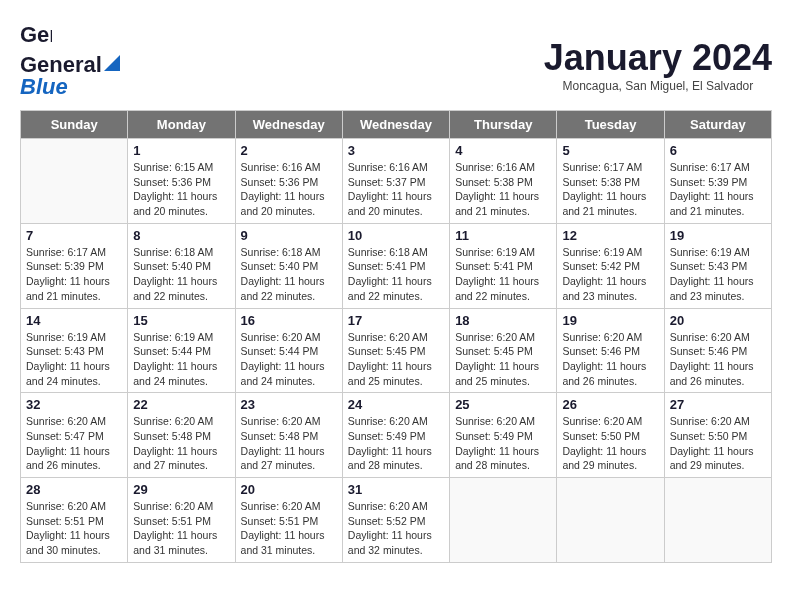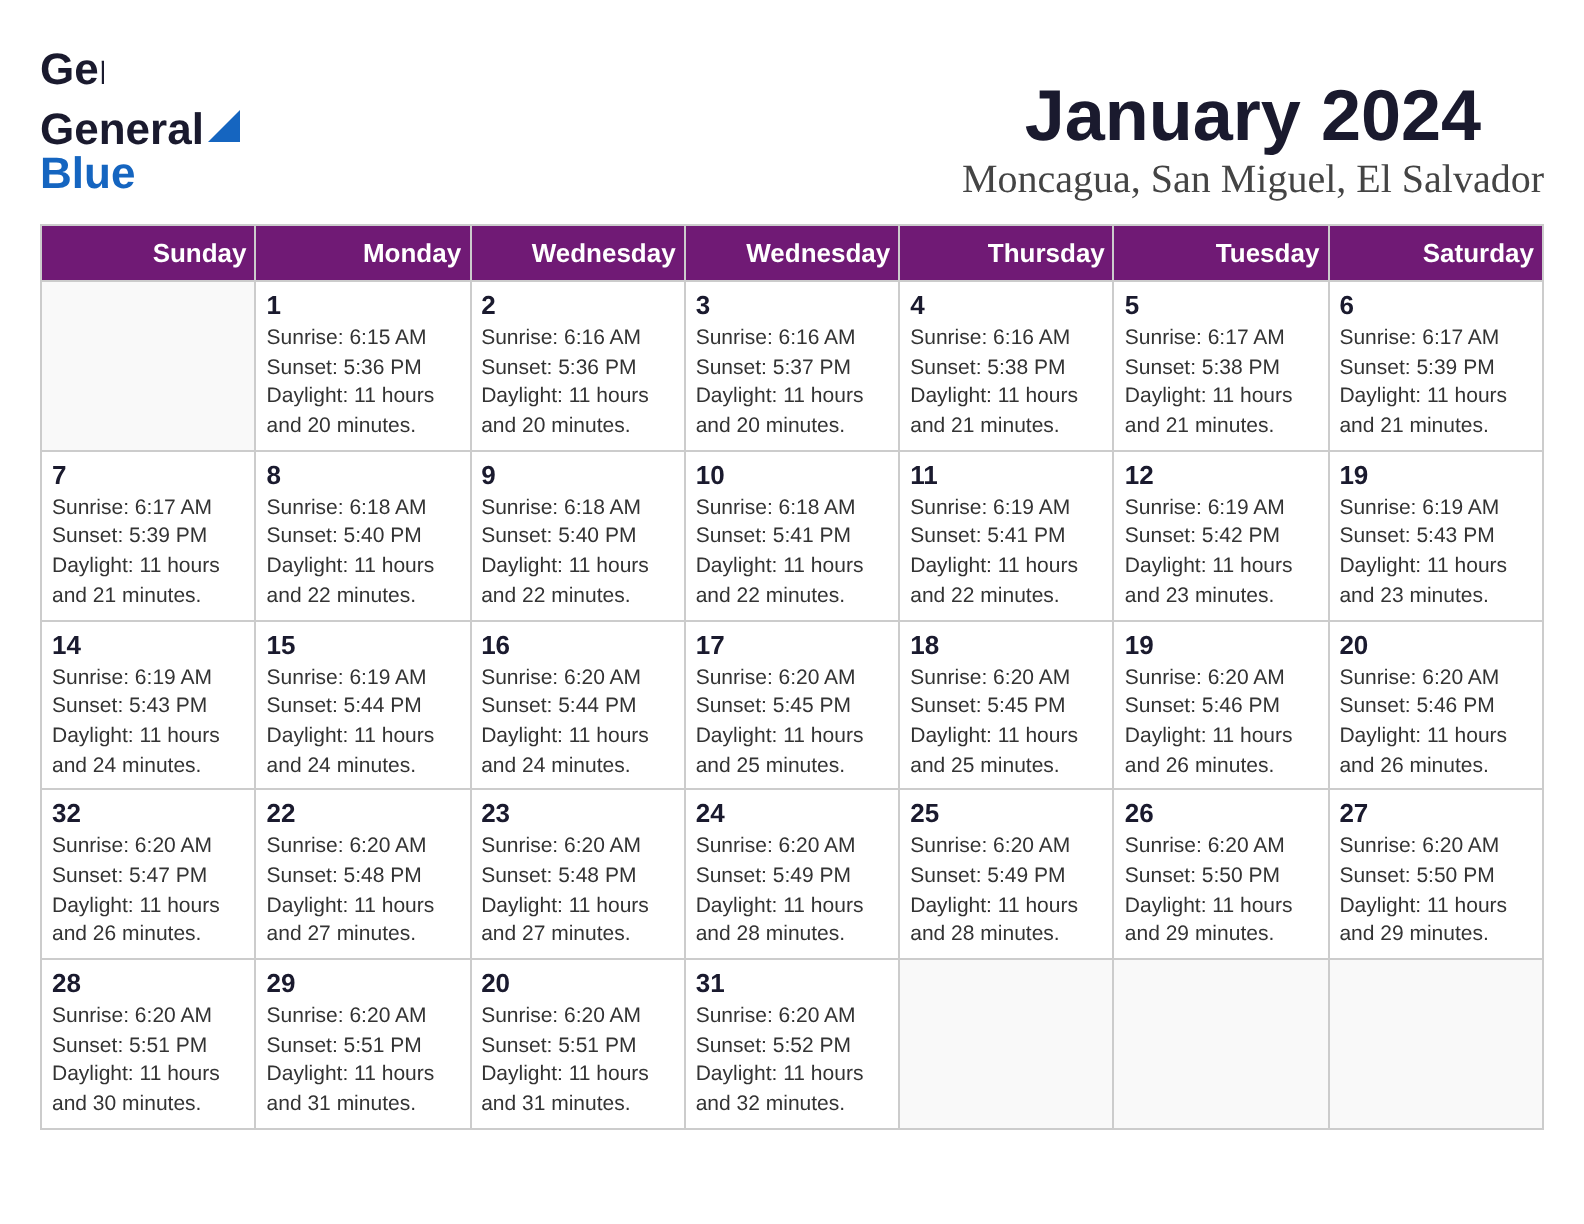--- a/index.html
+++ b/index.html
@@ -24,34 +24,33 @@
     .title-area {
       text-align: center;
       margin-top: 17px;
     }
     .month-title {
       font-size: 36px;
       font-weight: bold;
       color: #1a1a2e;
     }
     .subtitle {
-      font-size: 20px;
+      font-size: 12px;
       color: #444;
-      font-family: Liberation Serif, serif;
     }
     .calendar {
       width: 100%;
       border-collapse: collapse;
       font-size: 11px;
     }
     .calendar th {
-      background-color: #701a75;
+      background-color: #737373;
       color: #fff;
       padding: 6px 4px;
-      text-align: right;
+      text-align: center;
       font-size: 13px;
       font-weight: bold;
       border: 1px solid #ccc;
     }
     .calendar td {
       border: 1px solid #ccc;
       vertical-align: top;
       padding: 4px 5px;
       width: 107px;
       min-height: 80px;
@@ -81,21 +80,21 @@
       <svg width="32" height="32" viewBox="0 0 32 32">
         <text x="0" y="22" font-size="22" font-weight="bold" fill="#1a1a2e">General</text>
       </svg>
     </div>
     <div style="display:flex;align-items:center;gap:0;">
       <span style="font-size:22px;font-weight:bold;color:#1a1a2e;">General</span>
       <svg width="20" height="20" viewBox="0 0 20 20" style="margin:0 2px;">
         <polygon points="0,16 16,0 16,16" fill="#1565c0"></polygon>
       </svg>
     </div>
-    <span style="font-size:22px;font-weight:bold;color:#1565c0;margin-top:-4px;">Blue</span>
+    <span style="font-size:22px;font-weight:bold;color:#1565c0;margin-top:-4px;font-style:italic;">Blue</span>
   </div>
   <div class="title-area">
     <div class="month-title">January 2024</div>
     <div class="subtitle">Moncagua, San Miguel, El Salvador</div>
   </div>
 </div>
 
 <table class="calendar">
   <thead>
     <tr>

